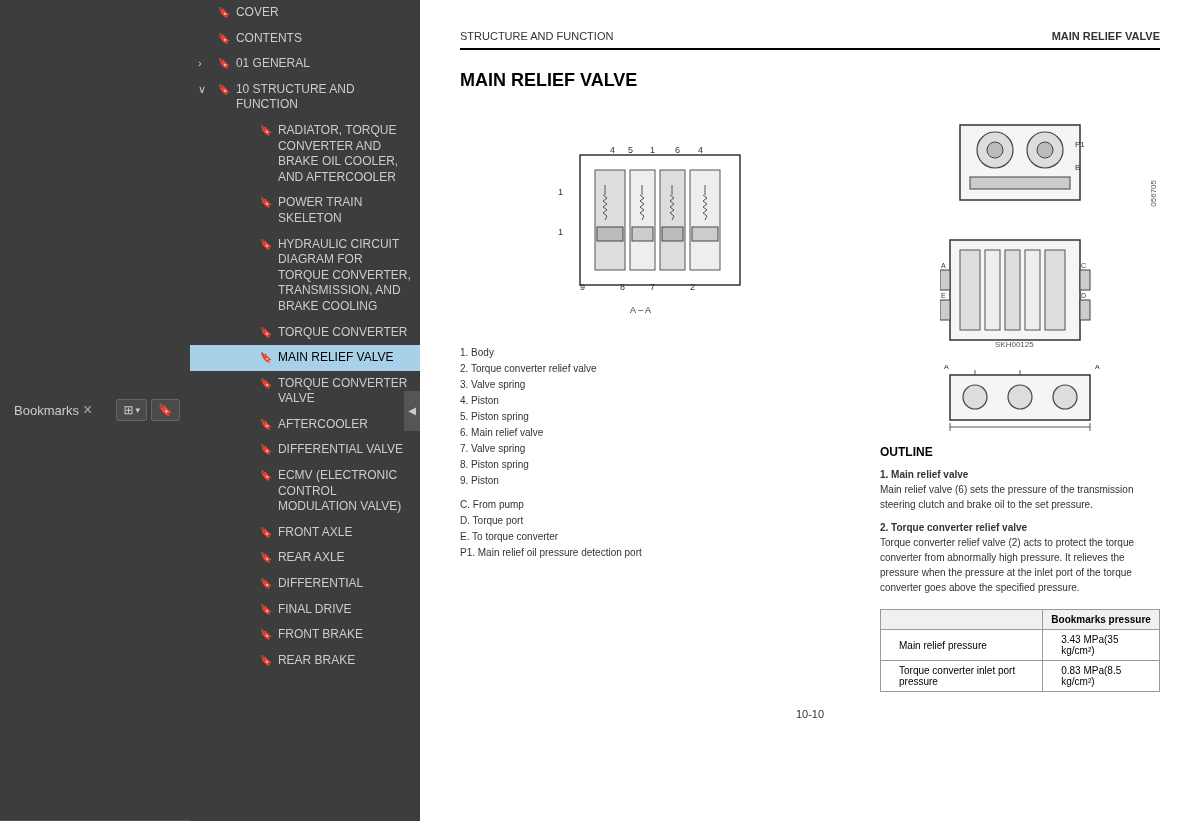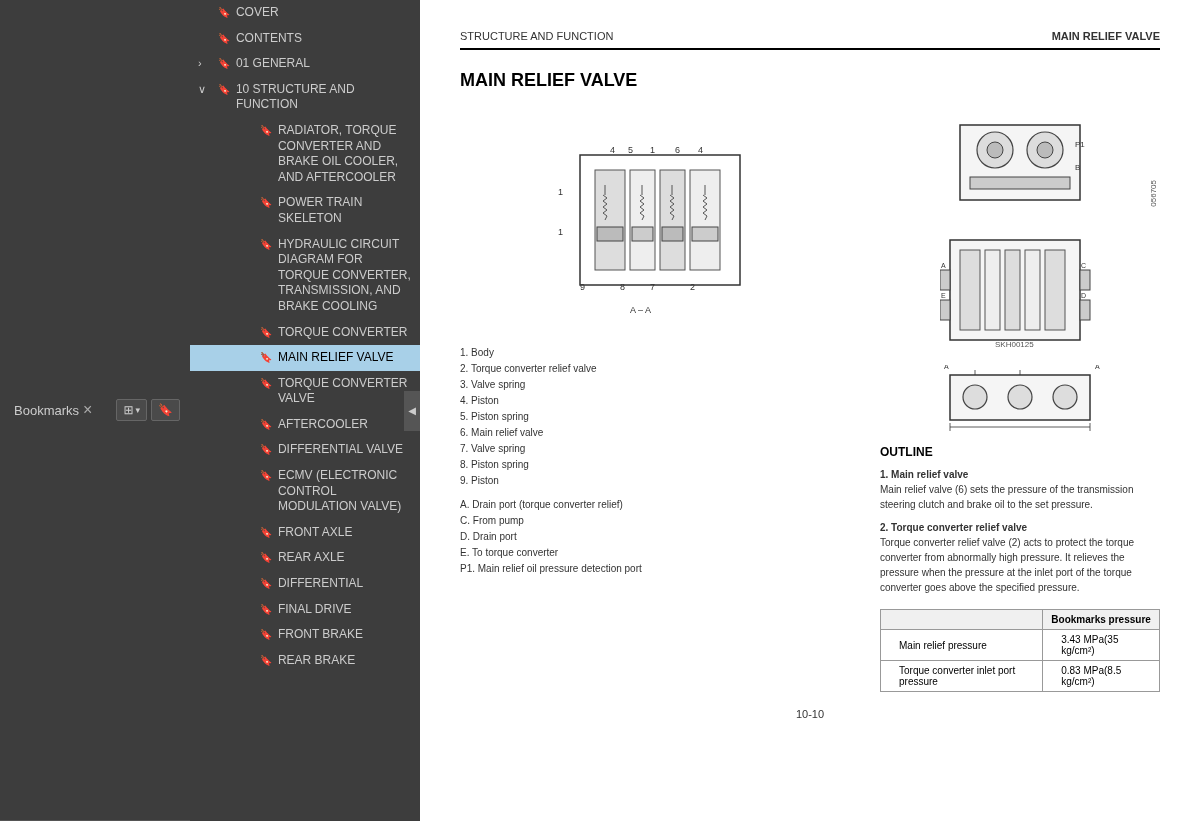--- a/index.html
+++ b/index.html
@@ -427,23 +427,22 @@
           <p>2.  Torque converter relief valve</p>
           <p>3.  Valve spring</p>
           <p>4.  Piston</p>
           <p>5.  Piston spring</p>
           <p>6.  Main relief valve</p>
           <p>7.  Valve spring</p>
           <p>8.  Piston spring</p>
           <p>9.  Piston</p>
         </div>
       <div class="parts-list" id="ports-list-el" style="margin-top: 8px;">
-          <p>A.  Drain port (torque converter relief)</p>
           <p>C.  From pump</p>
-          <p>D.  Drain port</p>
+          <p>D.  Torque port</p>
           <p>E.  To torque converter</p>
           <p>P1. Main relief oil pressure detection port</p>
         </div>
     </div>
 
     <div class="content-right">
       <div class="right-diagrams">
 
         <svg width="160" height="100" viewBox="0 0 160 100">
           <rect x="20" y="10" width="120" height="75" fill="#f5f5f5" stroke="#333" stroke-width="1.5"></rect>

